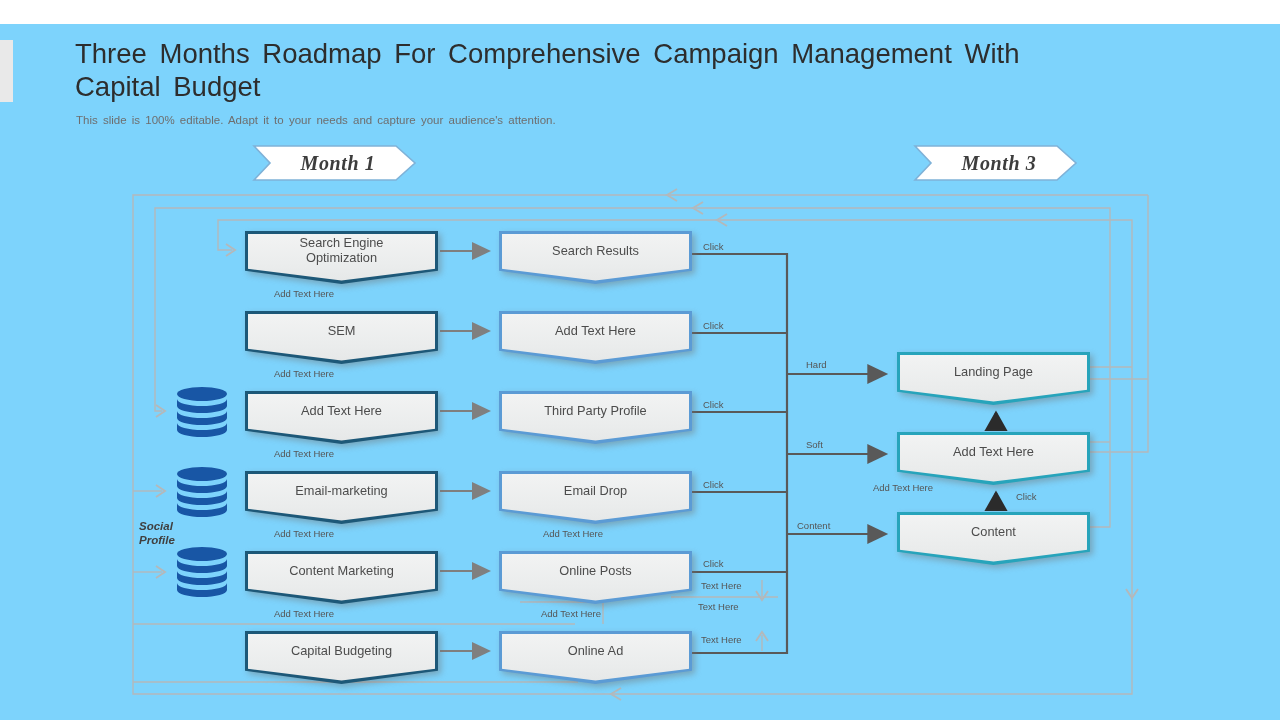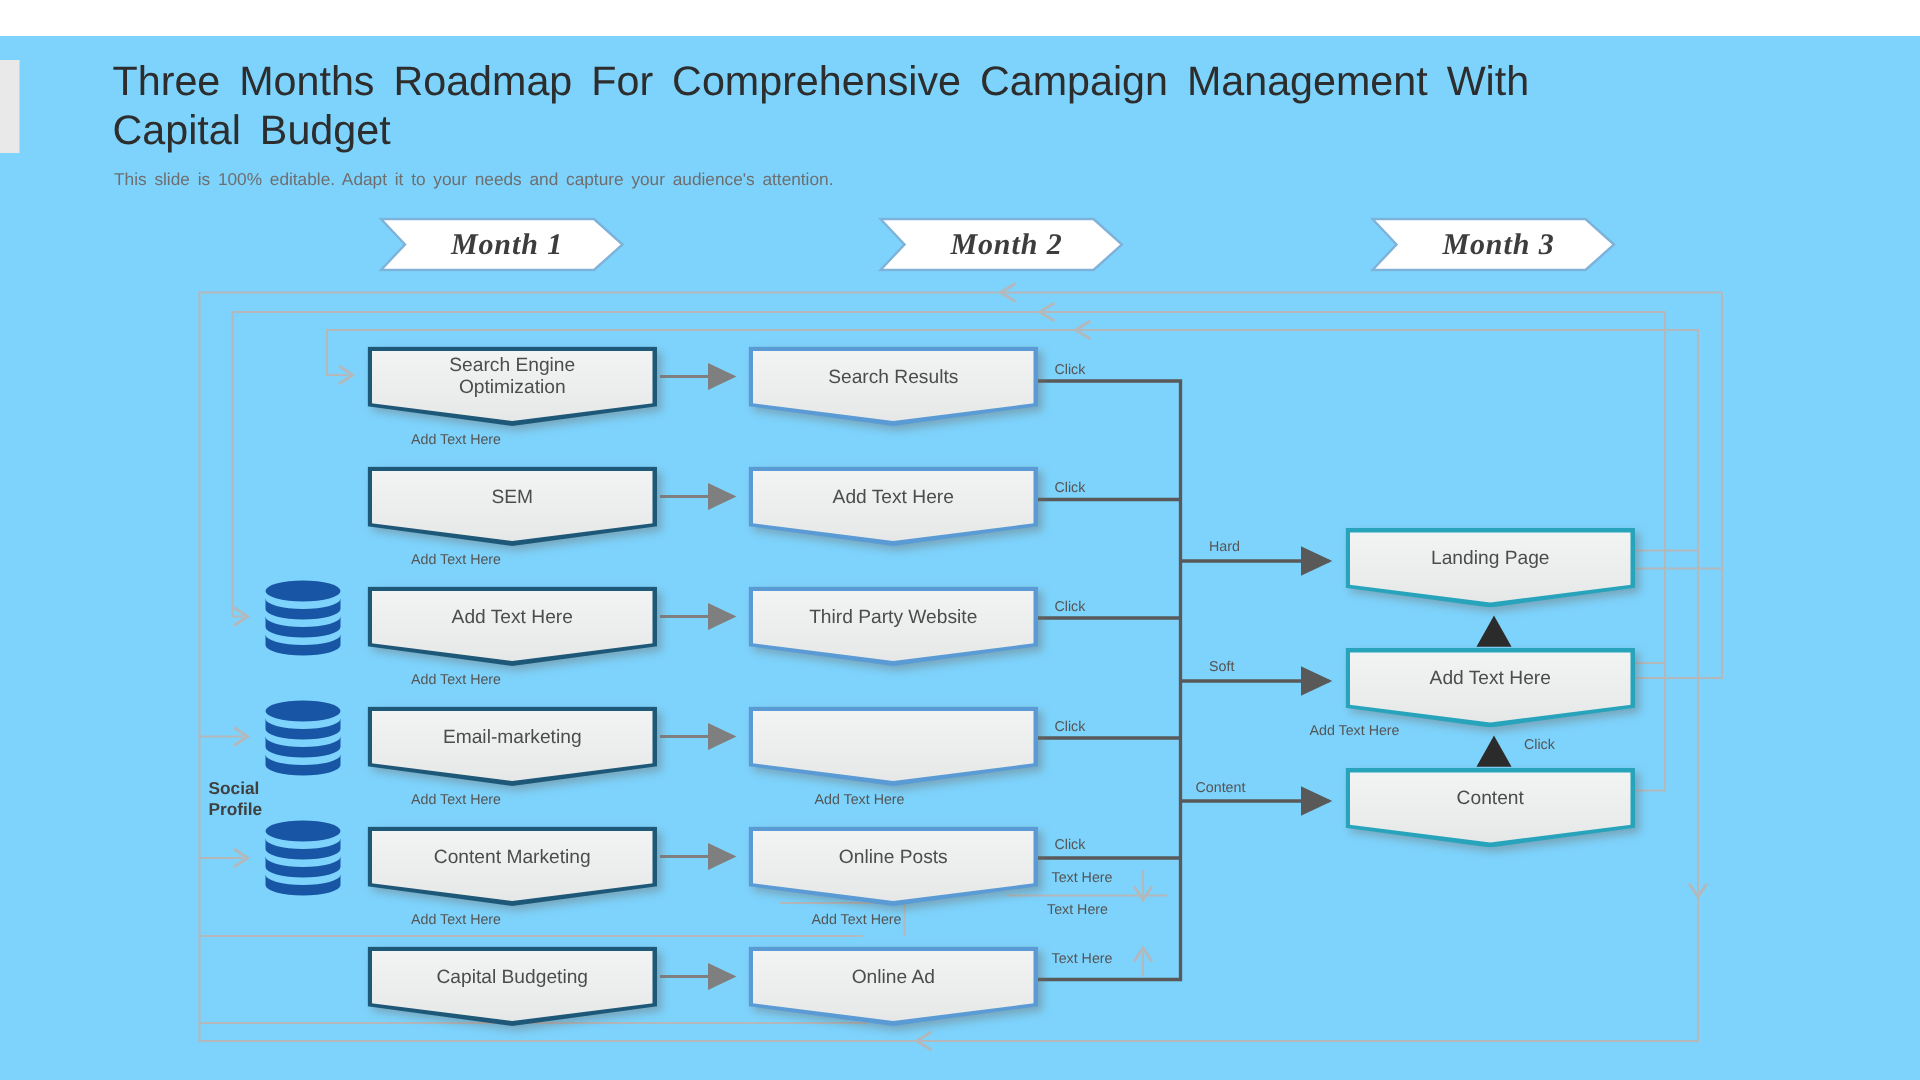--- a/index.html
+++ b/index.html
@@ -48,45 +48,39 @@
     align-items:center;justify-content:center;text-align:center;
     font-size:12.8px;color:#4c4c4c;line-height:1.15;}
   .wrap2 .fbox-label{padding:16px 36px;}
 
   .db{position:absolute;z-index:2;}
   .db path,.db ellipse{fill:var(--database-icon);}
 
   .lbl{position:absolute;z-index:3;font-size:9.5px;color:#555;white-space:nowrap;text-align:right;}
   .lbl.ctr{transform:translateX(-50%);}
   .social{position:absolute;z-index:3;font-size:11.5px;font-weight:bold;color:#404040;
-    line-height:1.2;}
+    line-height:1.2;font-style:italic;}
 </style>
 </head>
 <body>
 
 <div id="stage">
 
   <div class="left-strip"></div>
   <div class="title">
     <div>Three Months Roadmap For Comprehensive Campaign Management With</div>
     <div>Capital Budget</div>
   </div>
   <div class="subtitle">This slide is 100% editable. Adapt it to your needs and capture your audience's attention.</div>
 
   <div class="banner" style="left:248px;top:121px">
     <svg width="170" height="36" viewBox="0 0 170 36">
       <path class="bshape" d="M6,1 L148,1 L167,18 L148,35 L6,35 L22,18 Z"></path>
     </svg>
     <span class="banner-label">Month 1</span>
-  </div>
-  <div class="banner" style="left:581px;top:121px">
-    <svg width="170" height="36" viewBox="0 0 170 36">
-      <path class="bshape" d="M6,1 L148,1 L167,18 L148,35 L6,35 L22,18 Z"></path>
-    </svg>
-    <span class="banner-label">Month 2</span>
   </div>
   <div class="banner" style="left:909px;top:121px">
     <svg width="170" height="36" viewBox="0 0 170 36">
       <path class="bshape" d="M6,1 L148,1 L167,18 L148,35 L6,35 L22,18 Z"></path>
     </svg>
     <span class="banner-label">Month 3</span>
   </div>
 
   <svg class="wires" width="1280" height="720" viewBox="0 0 1280 720">
     <defs>
@@ -194,25 +188,26 @@
     <span class="fbox-label">Search Results</span>
   </div>
   <div class="fbox c2" style="left:499px;top:287px">
     <div class="fbox-border"></div>
     <div class="fbox-fill"></div>
     <span class="fbox-label">Add Text Here</span>
   </div>
   <div class="fbox c2" style="left:499px;top:367px">
     <div class="fbox-border"></div>
     <div class="fbox-fill"></div>
-    <span class="fbox-label">Third Party Website</span>
+    <span class="fbox-label">Third Party Profile</span>
   </div>
   <div class="fbox c2" style="left:499px;top:447px">
     <div class="fbox-border"></div>
     <div class="fbox-fill"></div>
+    <span class="fbox-label">Email Drop</span>
   </div>
   <div class="fbox c2" style="left:499px;top:527px">
     <div class="fbox-border"></div>
     <div class="fbox-fill"></div>
     <span class="fbox-label">Online Posts</span>
   </div>
   <div class="fbox c2" style="left:499px;top:607px">
     <div class="fbox-border"></div>
     <div class="fbox-fill"></div>
     <span class="fbox-label">Online Ad</span>

